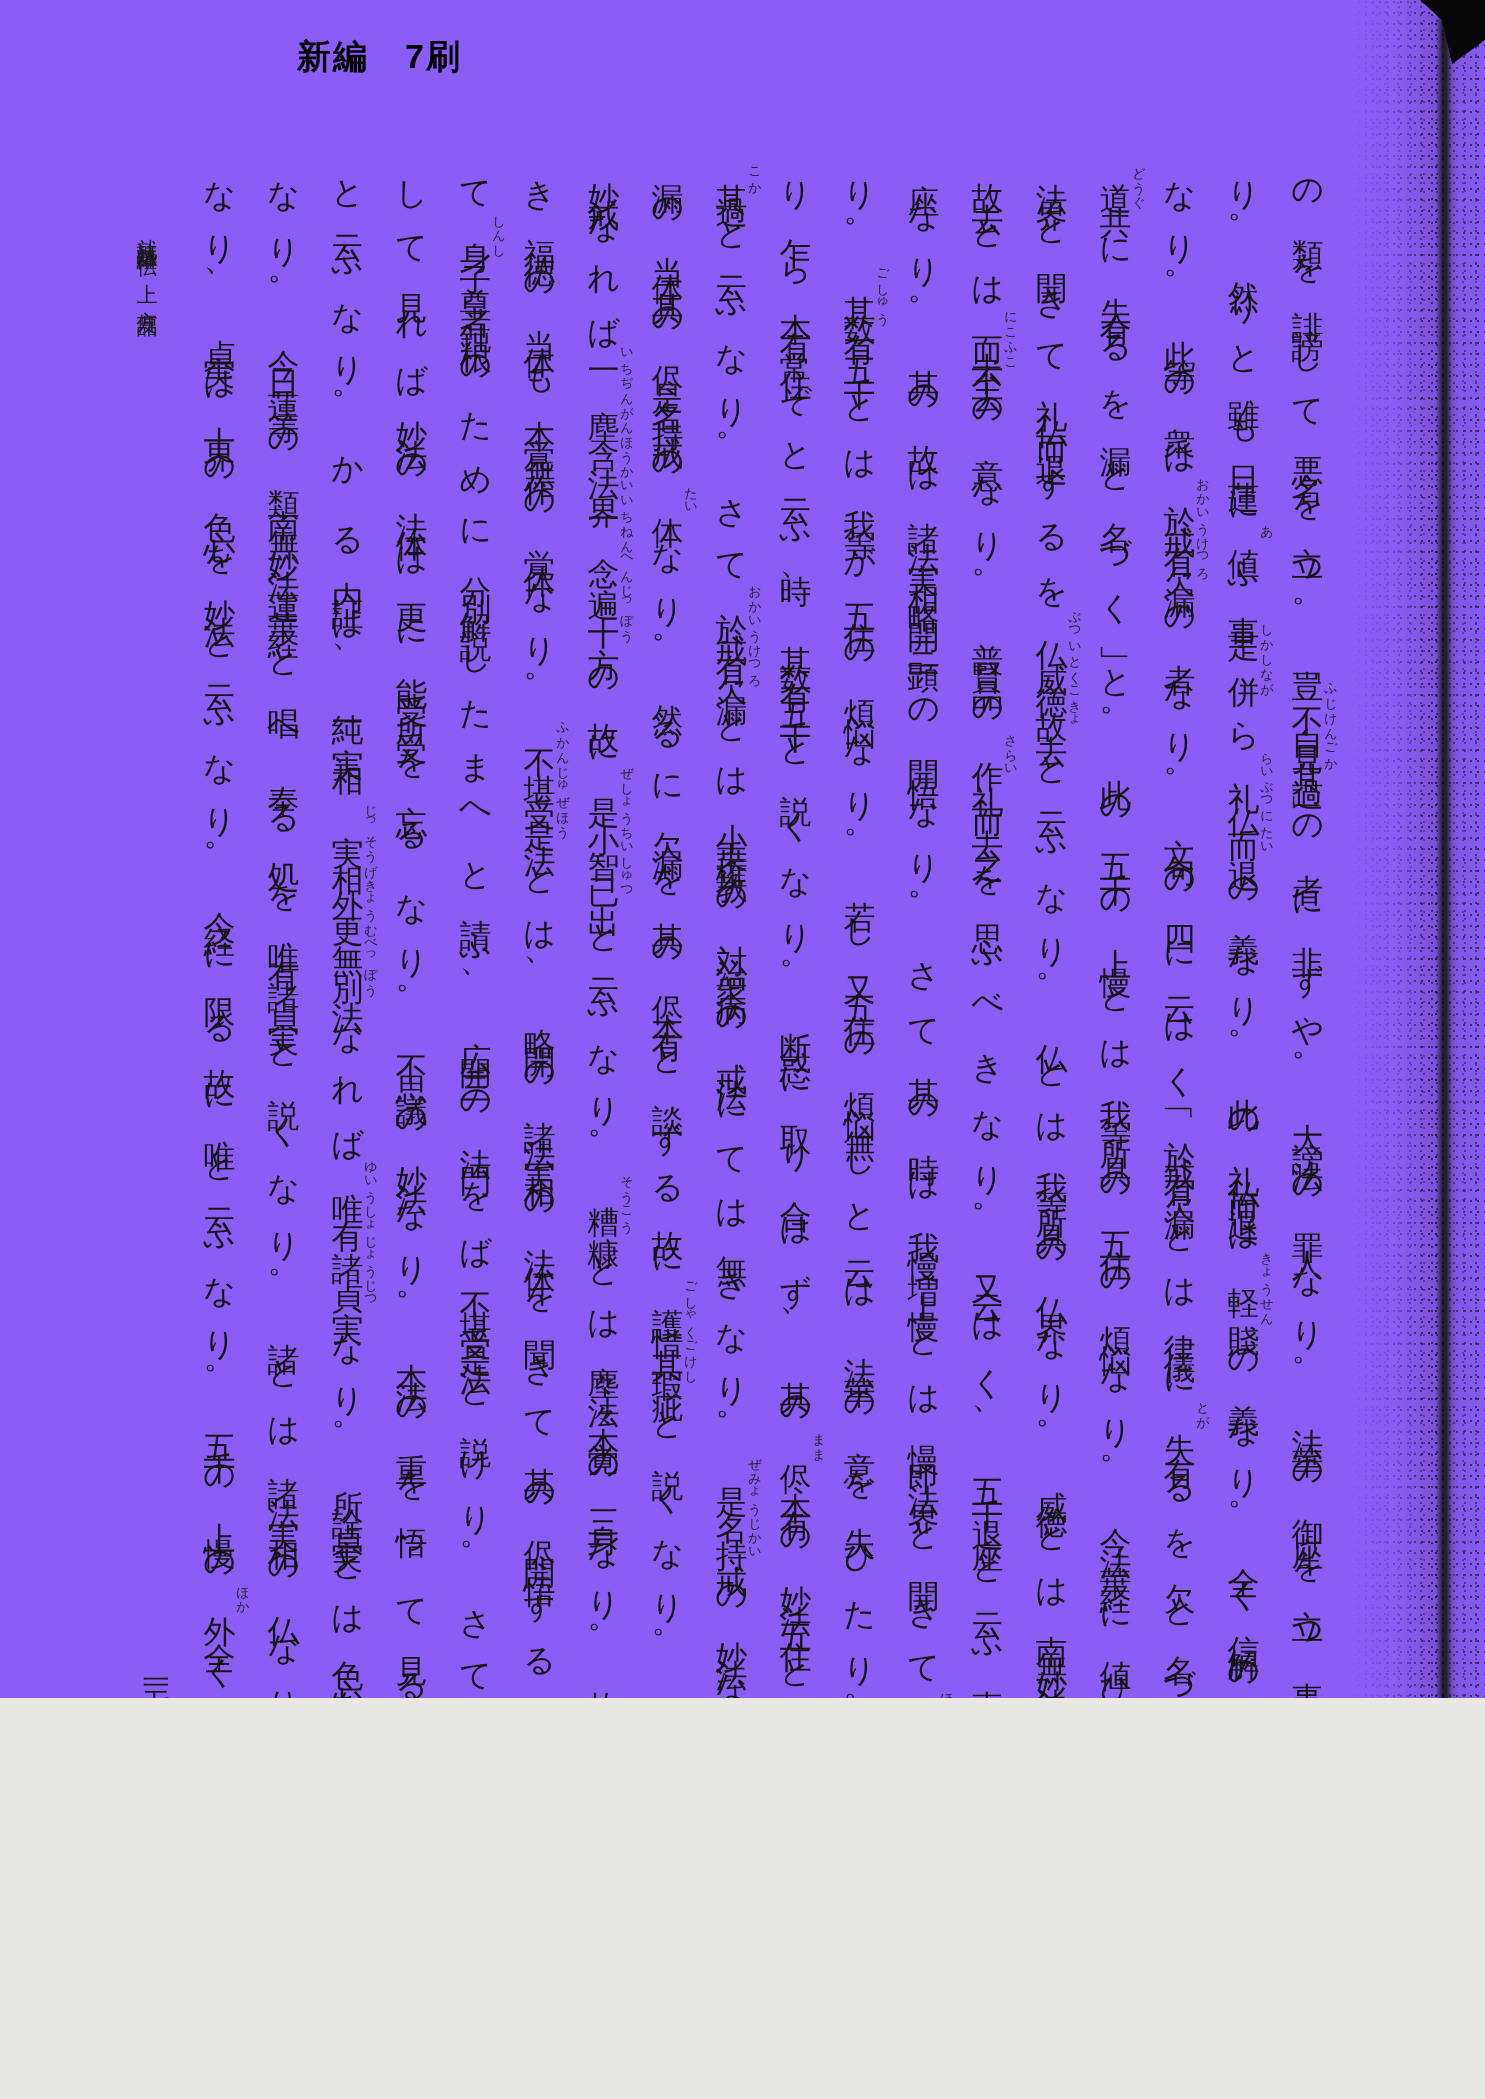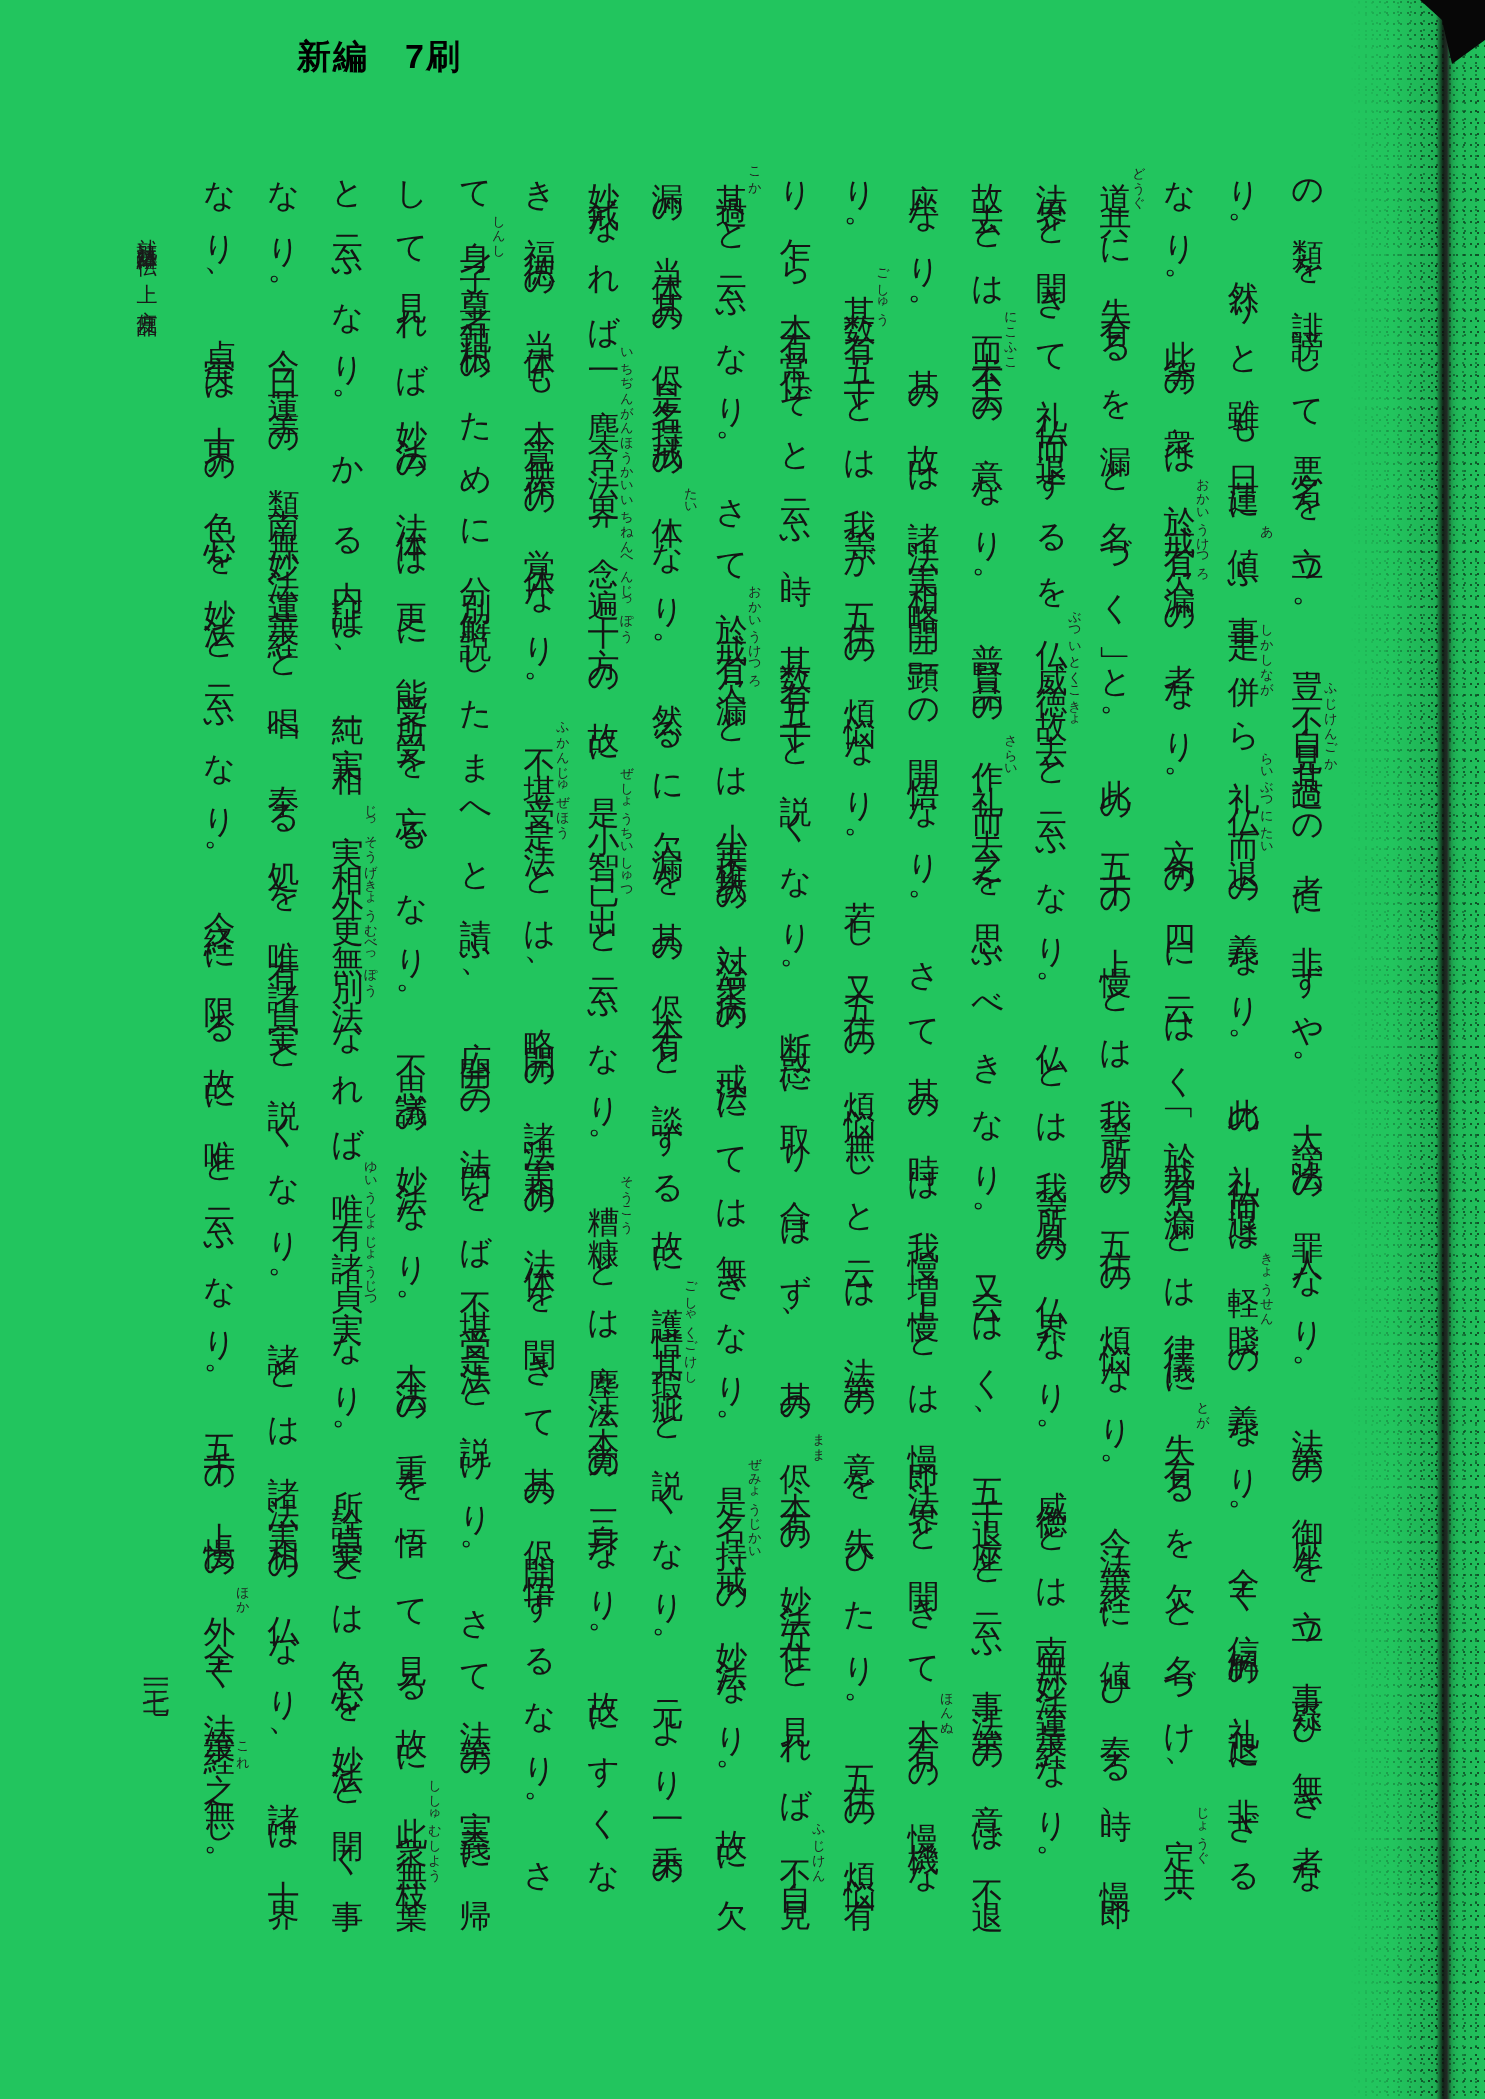--- a/index.html
+++ b/index.html
@@ -1,19 +1,19 @@
 <!DOCTYPE html>
 <html lang="ja"><head>
 <meta charset="utf-8">
 <style>
   html,body{margin:0;padding:0;background:#e8e8e4;}
   .page{
     position:relative;
-    width:1485px;height:2099px;
-    background:#22c55e;
+    width:1485px;height:1698px;
+    background:#8b5cf6;
     overflow:hidden;
     font-family:"Liberation Serif","DejaVu Serif",serif;
     color:#111;
   }
   
   .edition-header{
     position:absolute;left:297px;top:34px;
     font-family:"Liberation Sans","DejaVu Sans",sans-serif;
     font-weight:bold;font-size:34px;letter-spacing:2px;
     color:#000;white-space:pre;

